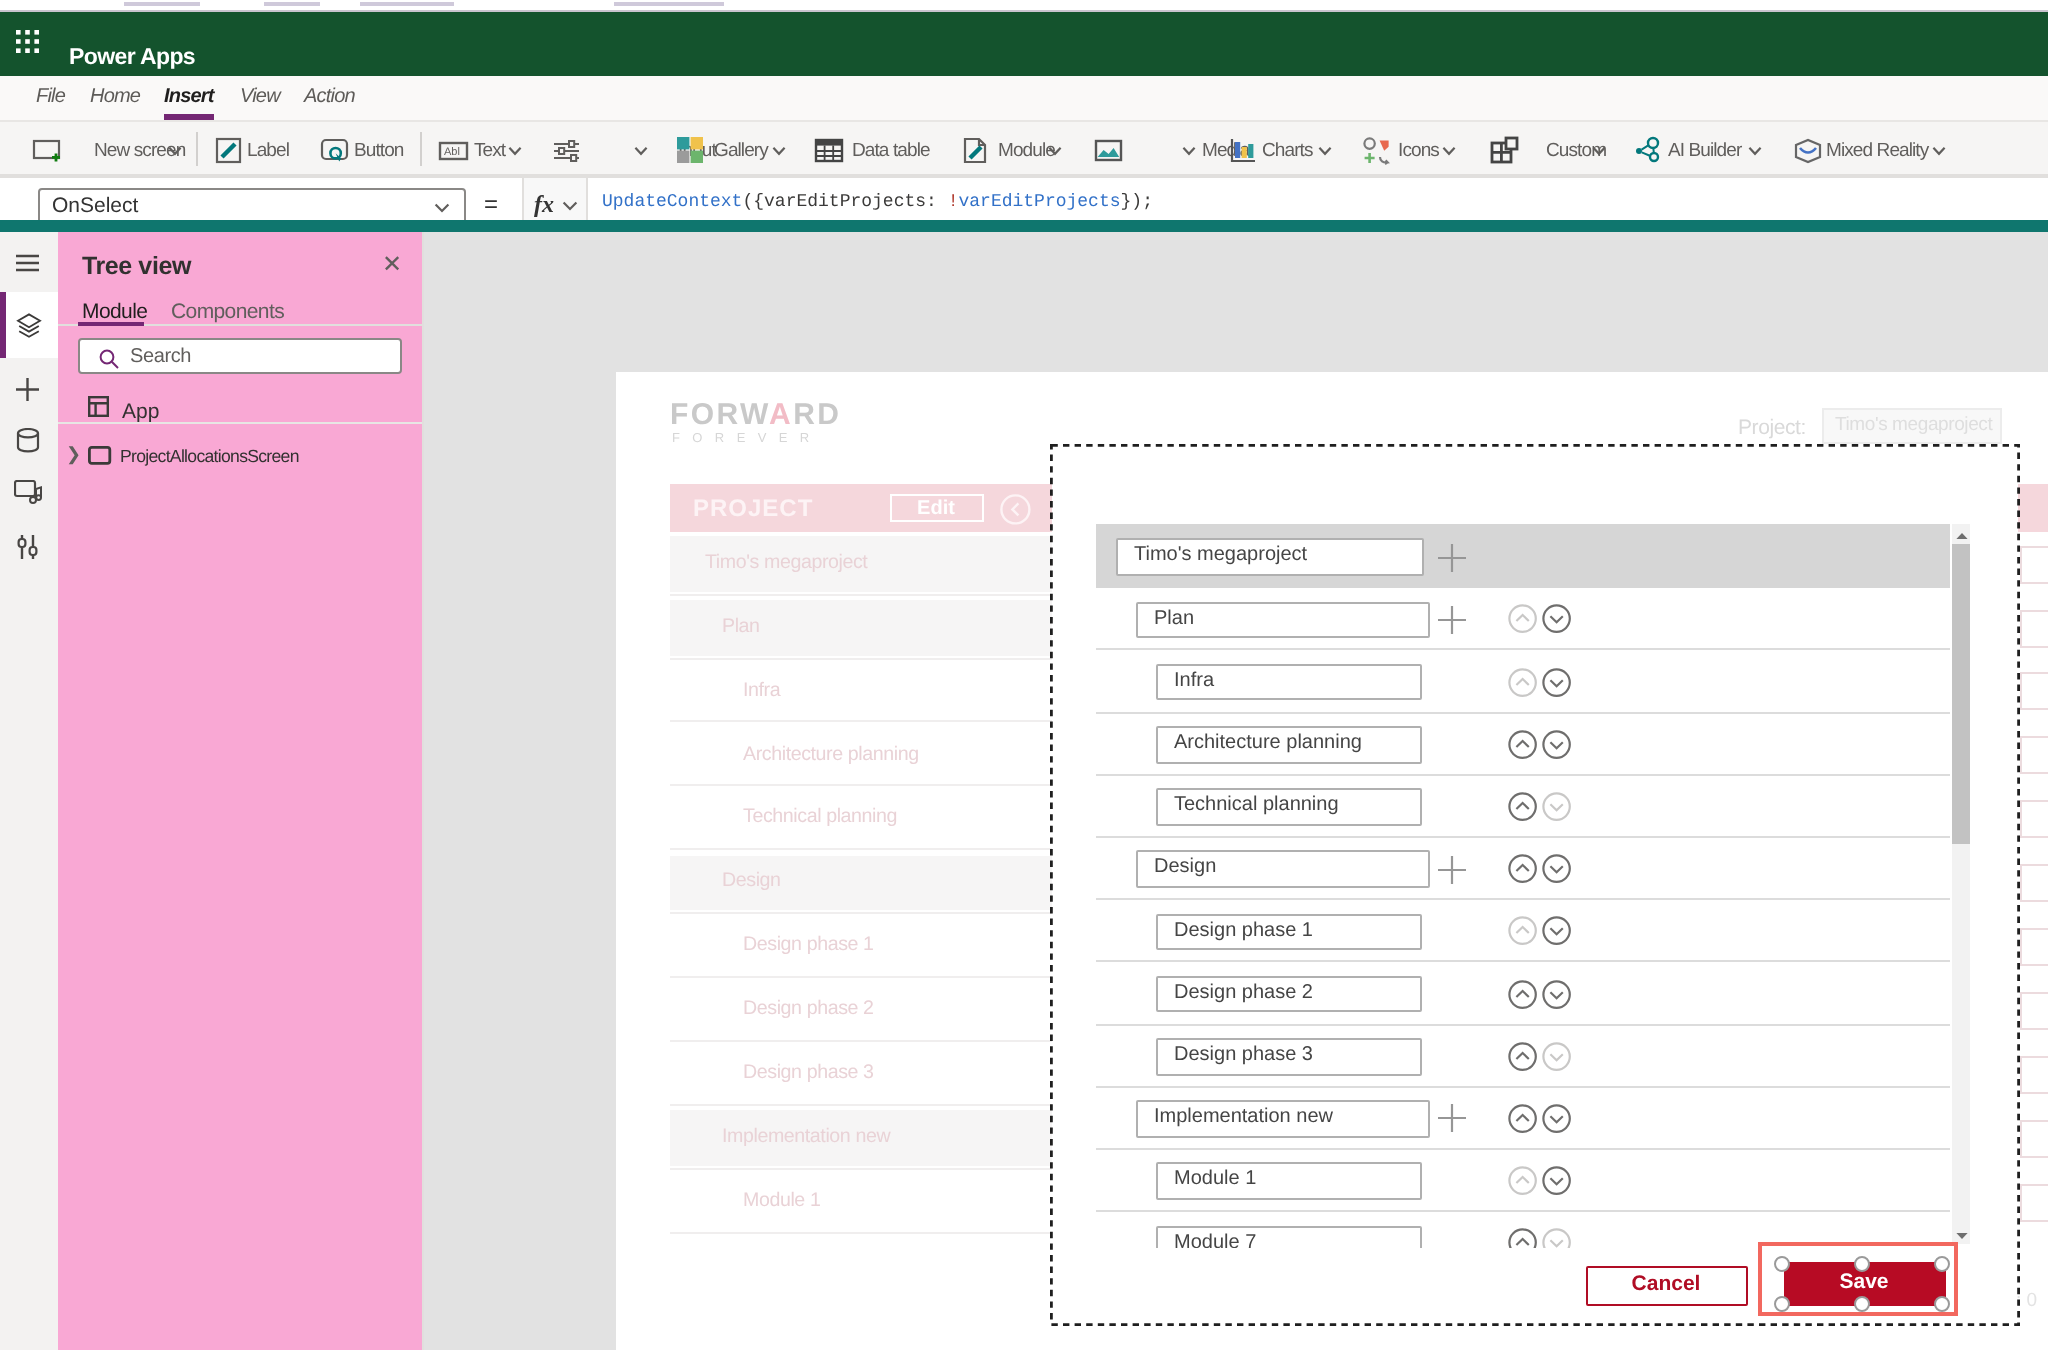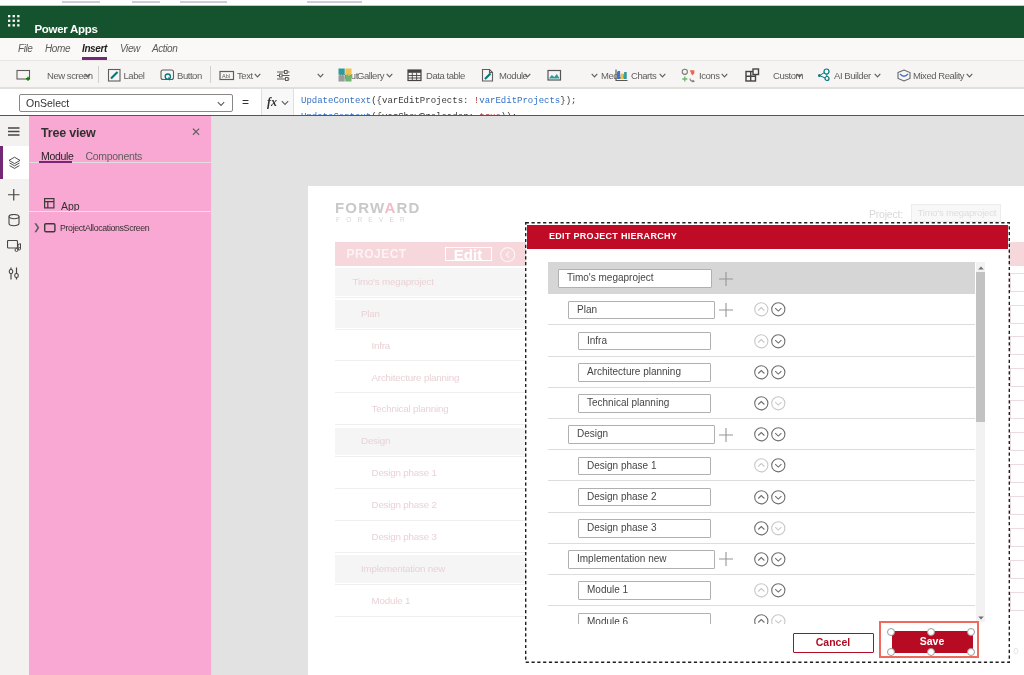--- a/index.html
+++ b/index.html
@@ -14,21 +14,21 @@
 #patitle { left:34.5px; top:16.5px; color:#fff; font-size:11.5px; font-weight:700; letter-spacing:-0.3px; }
 
 #menurow { left:0; top:38px; width:1024px; height:22px; background:#faf9f8; }
 .mitem { position:absolute; top:5px; font-size:10px; letter-spacing:-0.4px; color:#5d5b58;font-style:italic; }
 
 #toolbar { left:0; top:60px; width:1024px; height:28px; background:#f6f5f4; border-top:1px solid #e8e6e4; border-bottom:1px solid #e1dfdd; }
 .titem { position:absolute; top:8.5px; font-size:9.5px; letter-spacing:-0.45px; color:#605e5c; white-space:nowrap; }
 .tsep { position:absolute; top:5px; width:1px; height:17px; background:#d2d0ce; }
 .tic { position:absolute; top:6.5px; }
 
-#fbar { left:0; top:88px; width:1024px; height:28px; background:#fff; overflow:hidden; border-bottom:1px solid #0f766e; }
+#fbar { left:0; top:88px; width:1024px; height:28px; background:#fff; overflow:hidden; border-bottom:6px solid #0f766e; }
 #onselect { position:absolute; left:19px; top:5px; width:214px; height:17.5px; background:#fff; border:1px solid #8a8886; border-radius:2px; font-size:10.5px; color:#333; line-height:16px; padding-left:6px; }
 #fxbox { position:absolute; left:261px; top:0; width:33px; height:28px; border-left:1px solid #e1dfdd; border-right:1px solid #e1dfdd; background:#f8f8f8; }
 #code { position:absolute; left:301px; top:4px; font-family:"Liberation Mono", monospace; font-size:9px; line-height:16.2px; white-space:pre; color:#3b3a39; }
 .cb { color:#3271c8; } .cr { color:#b03a2e; } .ck { color:#a94442; }
 
 #rail { left:0; top:116px; width:29px; height:559px; background:#f3f2f1; }
 #railsel { position:absolute; left:0; top:30px; width:29px; height:33px; background:#fff; border-left:3px solid #742774; }
 #panel { left:29px; top:116px; width:183px; height:559px; background:#f9a8d4; border-right:1px solid #e1dfdd; }
 #canvas { left:212px; top:116px; width:812px; height:559px; background:#e2e2e2; }
 #appwhite { position:absolute; left:96px; top:70px; width:716px; height:489px; background:#fff; }
@@ -257,20 +257,27 @@
       </svg>
   </div>
 
   <div class="abs" id="panel">
     <div class="abs" id="tvtitle">Tree view</div>
     <div class="abs" id="tvclose" style="left:162px;">✕</div>
     <div class="tvtab" style="left:12px;color:#201f1e;">Module</div>
     <div class="tvtab" style="left:56.5px;">Components</div>
     <div class="abs" id="tabline"></div>
     <div class="abs" id="tabsel"></div>
+    <div class="abs" id="searchbox">
+      <svg class="abs" style="left:9px;top:3.5px" width="11" height="11">
+          <circle cx="4.5" cy="4.5" r="3.2" fill="none" stroke="#742774" stroke-width="1"></circle>
+          <path d="M6.9 6.9 L10 10" stroke="#742774" stroke-width="1"></path>
+        </svg>
+      <span style="position:absolute;left:25px;top:3px;font-size:10px;letter-spacing:-0.2px;color:#605e5c;">Search</span>
+    </div>
     <svg class="abs" style="left:15px;top:82px" width="11" height="11">
         <rect x="0.6" y="0.6" width="9.3" height="9.3" fill="none" stroke="#3b3a39" stroke-width="1.2"></rect>
         <path d="M0.6 3.6 h9.3 M3.8 3.6 v6.3" stroke="#3b3a39" stroke-width="1.2"></path>
       </svg>
     <div class="abs" style="left:32px;top:83.5px;font-size:10.5px;color:#323130;">App</div>
     <div class="abs" id="appdiv"></div>
     <div class="abs" style="left:4px;top:106px;font-size:9px;color:#605e5c;">❯</div>
     <svg class="abs" style="left:15px;top:107px" width="12" height="10">
         <rect x="0.7" y="0.7" width="10.2" height="8" rx="1.2" fill="none" stroke="#3b3a39" stroke-width="1.4"></rect>
       </svg>
@@ -279,21 +286,21 @@
 
   <div class="abs" id="canvas">
     <div class="abs" id="appwhite">
 
       <div class="abs" style="left:27px;top:13px;font-size:15px;font-weight:700;letter-spacing:1.2px;color:#c9c9c9;">FORW<span style="color:#f2bcc6;">A</span>RD</div>
       <div class="abs" style="left:28px;top:30px;font-size:6.5px;letter-spacing:6.2px;color:#d6d6d6;">FOREVER</div>
       <div class="abs" style="left:561px;top:21.5px;font-size:10.5px;letter-spacing:-0.2px;color:#d9d9d9;">Project:</div>
       <div class="abs" style="left:602.5px;top:18px;width:90px;height:18px;background:#f8f8f8;border:1px solid #ececec;font-size:9.5px;letter-spacing:-0.2px;color:#dedede;line-height:16px;padding-left:6px;overflow:hidden;white-space:nowrap;">Timo's megaproject</div>
       <div id="pinkbar">
         <span style="position:absolute;left:12px;top:5px;font-size:12px;font-weight:700;color:#fdf3f5;letter-spacing:.5px;">PROJECT</span>
-        <span style="position:absolute;left:110px;top:5px;width:47px;height:13.5px;border:1px solid #fff;color:#fff;font-size:15px;font-weight:700;text-align:center;line-height:13px;">Edit</span>
+        <span style="position:absolute;left:110px;top:5px;width:47px;height:13.5px;border:1px solid #fff;color:#fff;font-size:10px;font-weight:700;text-align:center;line-height:13px;">Edit</span>
         <svg style="position:absolute;left:165px;top:4.5px" width="16" height="16">
             <circle cx="7.7" cy="7.7" r="7" fill="none" stroke="#fdf3f5" stroke-width="1.2"></circle>
             <path d="M9.2 4.7 L6.2 7.7 L9.2 10.7" fill="none" stroke="#fdf3f5" stroke-width="1.2"></path>
           </svg>
       </div>
 
       <div id="approws">
           <div class="abs" style="left:26.5px;top:82.3px;width:193px;height:27.5px;background:#f6f5f5;"></div>
           <div class="abs" style="left:44.5px;top:89.8px;font-size:9.8px;letter-spacing:-0.2px;color:#e9d2d6;">Timo's megaproject</div>
           <div class="abs" style="left:26.5px;top:110.6px;width:193px;height:1px;background:#f0eeee;"></div>
@@ -332,21 +339,20 @@
           <div class="abs" style="left:26.5px;top:429.6px;width:193px;height:1px;background:#f0eeee;"></div>
           <div class="abs" style="left:702px;top:405.6px;width:16px;height:19px;background:#fff;border:1px solid #ecdbde;"></div>
         </div>
     </div>
   </div>
 
   <div class="abs" id="dialog">
     <svg class="abs" style="left:-1px;top:-1px;z-index:5;pointer-events:none" width="485" height="441">
         <rect x="0.7" y="0.7" width="483.6" height="439.6" fill="none" stroke="#1f1f1f" stroke-width="1.4" stroke-dasharray="3.2,2.6"></rect>
       </svg>
-    <div id="dlghead">EDIT PROJECT HIERARCHY</div>
     <div id="dlist">
         <div class="abs" style="left:22px;top:39px;width:427px;height:31.6px;background:#d6d6d6;"></div>
         <div class="abs" style="left:0;top:39px;width:470px;height:362px;overflow:hidden;">
           <div class="drow-input" style="left:32px;top:7.4px;width:154px;">Timo's megaproject</div>
           <svg class="abs" style="left:191.5px;top:8.6px" width="16" height="16">
             <path d="M8 1v14M1 8h14" stroke="#969696" stroke-width="1.1"></path>
           </svg>
           <div class="drow-input" style="left:42px;top:38.6px;width:147px;">Plan</div>
           <svg class="abs" style="left:191.5px;top:39.8px" width="16" height="16">
             <path d="M8 1v14M1 8h14" stroke="#969696" stroke-width="1.1"></path>
@@ -449,21 +455,21 @@
           <div class="drow-input" style="left:52px;top:319.4px;width:133px;">Module 1</div>
           <svg class="abs" style="left:227.8px;top:321.1px" width="15" height="15">
             <circle cx="7.3" cy="7.3" r="6.6" fill="none" stroke="#c9c8c7" stroke-width="1.1"></circle>
             <polyline points="4.2,8.5 7.3,5.5 10.4,8.5" fill="none" stroke="#c9c8c7" stroke-width="1.1"></polyline>
           </svg>
           <svg class="abs" style="left:245px;top:321.1px" width="15" height="15">
             <circle cx="7.3" cy="7.3" r="6.6" fill="none" stroke="#6f6e6d" stroke-width="1.1"></circle>
             <polyline points="4.2,6.1 7.3,9.1 10.4,6.1" fill="none" stroke="#6f6e6d" stroke-width="1.1"></polyline>
           </svg>
           <div class="dsep" style="top:343.2px"></div>
-          <div class="drow-input" style="left:52px;top:350.6px;width:133px;">Module 6</div>
+          <div class="drow-input" style="left:52px;top:350.6px;width:133px;">Module 7</div>
           <svg class="abs" style="left:227.8px;top:352.3px" width="15" height="15">
             <circle cx="7.3" cy="7.3" r="6.6" fill="none" stroke="#6f6e6d" stroke-width="1.1"></circle>
             <polyline points="4.2,8.5 7.3,5.5 10.4,8.5" fill="none" stroke="#6f6e6d" stroke-width="1.1"></polyline>
           </svg>
           <svg class="abs" style="left:245px;top:352.3px" width="15" height="15">
             <circle cx="7.3" cy="7.3" r="6.6" fill="none" stroke="#c9c8c7" stroke-width="1.1"></circle>
             <polyline points="4.2,6.1 7.3,9.1 10.4,6.1" fill="none" stroke="#c9c8c7" stroke-width="1.1"></polyline>
           </svg>
         </div>
         <div class="abs" style="left:450px;top:39px;width:9px;height:360px;background:#f2f2f2;"></div>

